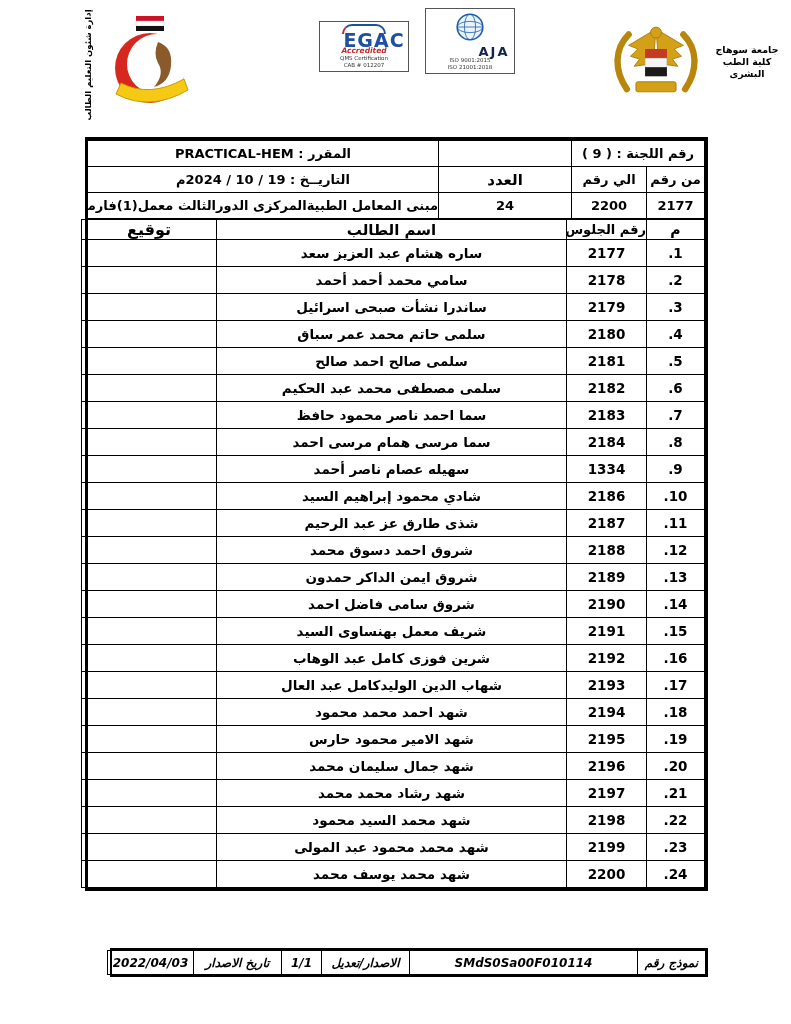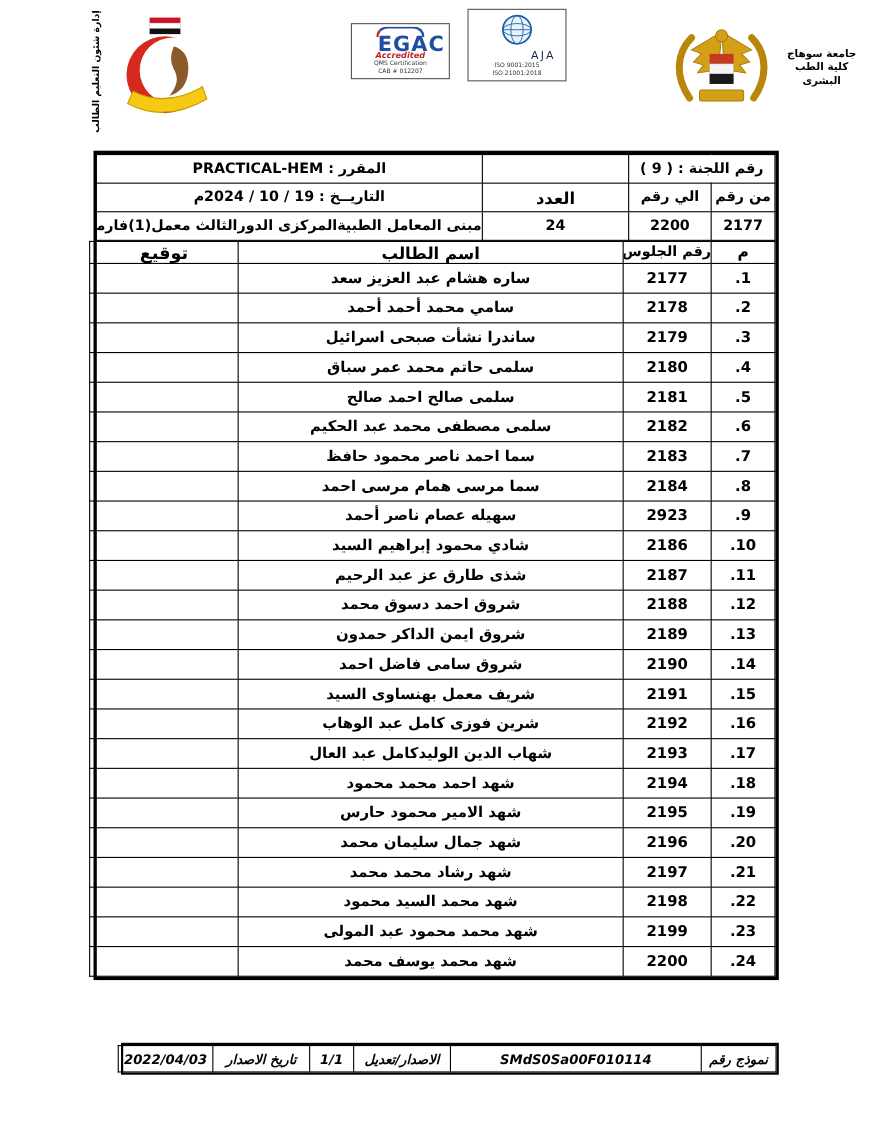--- a/index.html
+++ b/index.html
@@ -23,21 +23,21 @@
   .egac-box {
     margin-top:13px; width:90px; border:1px solid #555; padding:2px 1px;
     background:#fff; text-align:center;
   }
   .egac-arc { width:44px; height:10px; margin:0 auto; border:2px solid #1f4fa0; border-bottom:none;
     border-radius:22px 22px 0 0; border-left-color:#c0272d; }
   .egac-title { font-size:19px; font-weight:bold; color:#1f4fa0; letter-spacing:1px; line-height:13px;margin-left:20px; }
   .egac-sub { font-size:7.5px; font-style:italic; color:#c0272d; font-weight:bold; line-height:8px; }
   .egac-tiny { font-size:5.5px; color:#333; line-height:7px; }
   .aja-box { width:90px; border:1px solid #555; padding:2px 1px; background:#fff; text-align:center; }
-  .aja-title { font-size:10px; font-weight:normal; color:#10264a; line-height:10px; letter-spacing:2px;padding-left:48px; }
+  .aja-title { font-size:13px; font-weight:bold; color:#10264a; line-height:10px; letter-spacing:2px;padding-left:48px; }
   .aja-tiny { font-size:5.5px; color:#333; line-height:7px; }
 
   .title-lines { margin-top:6px; }
   .title-line { font-size:11.5px; font-weight:bold; line-height:14px; }
 
   .uni-group { position:absolute; left:610px; top:18px; display:flex; direction:ltr; gap:6px; }
   .uni-text { padding-top:26px; width:78px; text-align:center; direction:rtl; }
   .uni-text div { font-size:9.5px; font-weight:bold; line-height:12px; }
 
   
@@ -221,21 +221,21 @@
 
     <tr class="student-row">
       <td class="c-no">8.</td>
       <td class="c-seat">2184</td>
       <td class="c-name">سما مرسى همام مرسى احمد</td>
       <td class="c-sign"></td>
     </tr>
 
     <tr class="student-row">
       <td class="c-no">9.</td>
-      <td class="c-seat">2923</td>
+      <td class="c-seat">1334</td>
       <td class="c-name">سهيله عصام ناصر أحمد</td>
       <td class="c-sign"></td>
     </tr>
 
     <tr class="student-row">
       <td class="c-no">10.</td>
       <td class="c-seat">2186</td>
       <td class="c-name">شادي محمود إبراهيم السيد</td>
       <td class="c-sign"></td>
     </tr>

